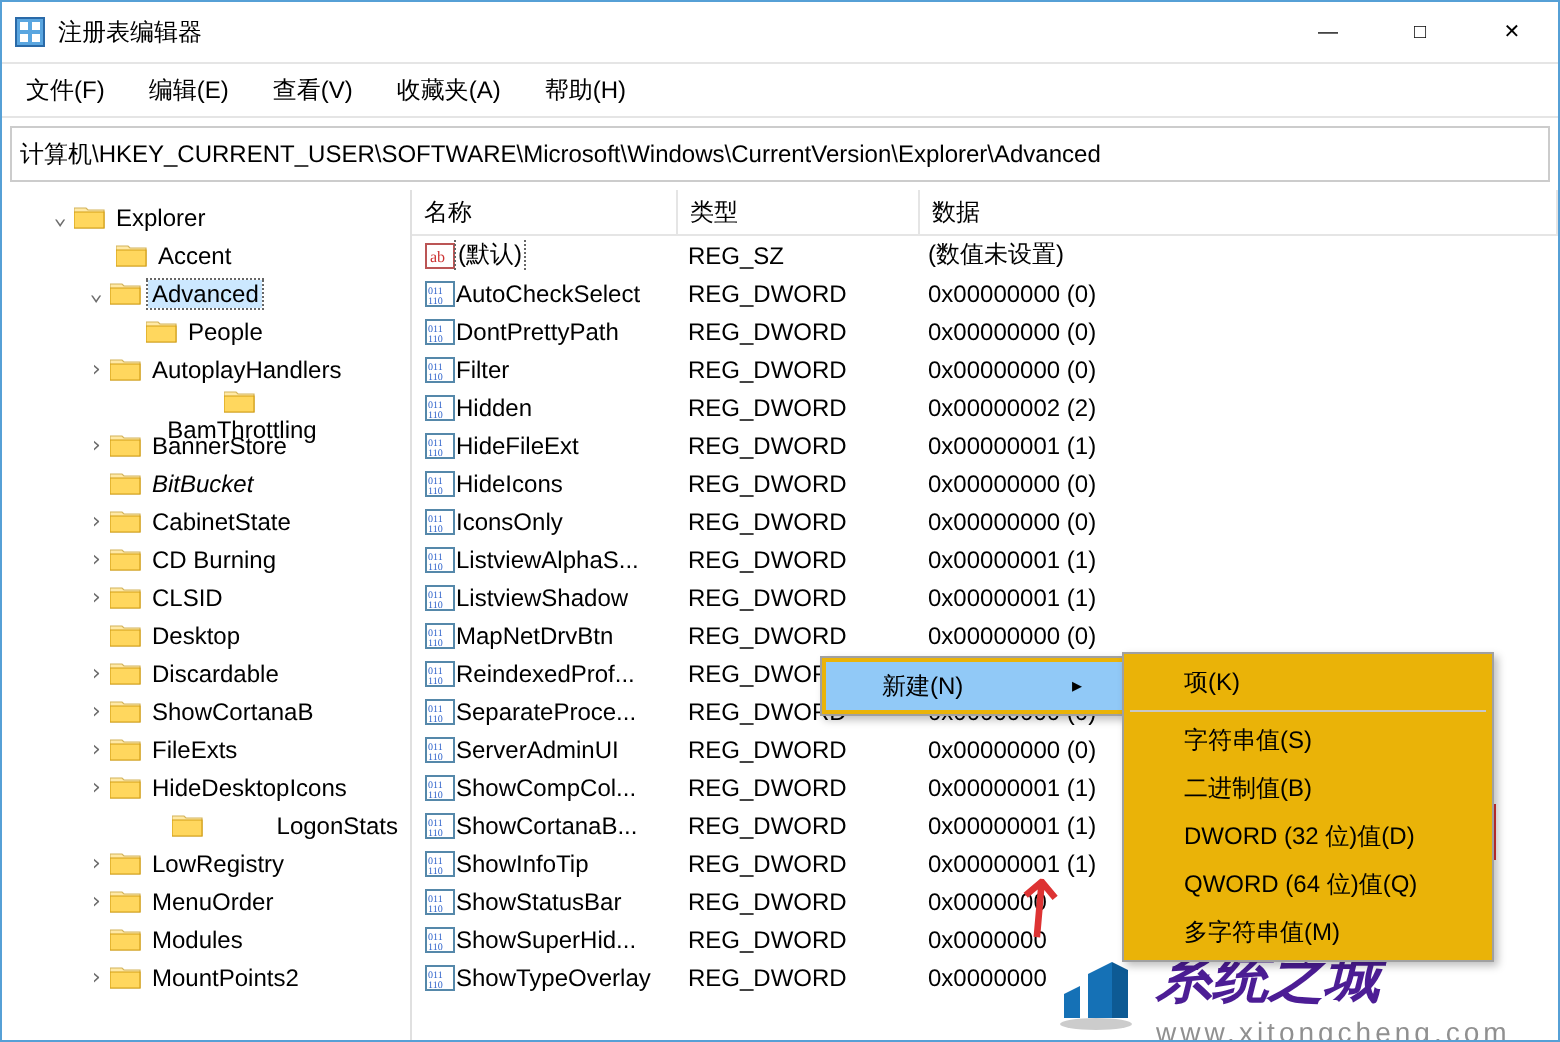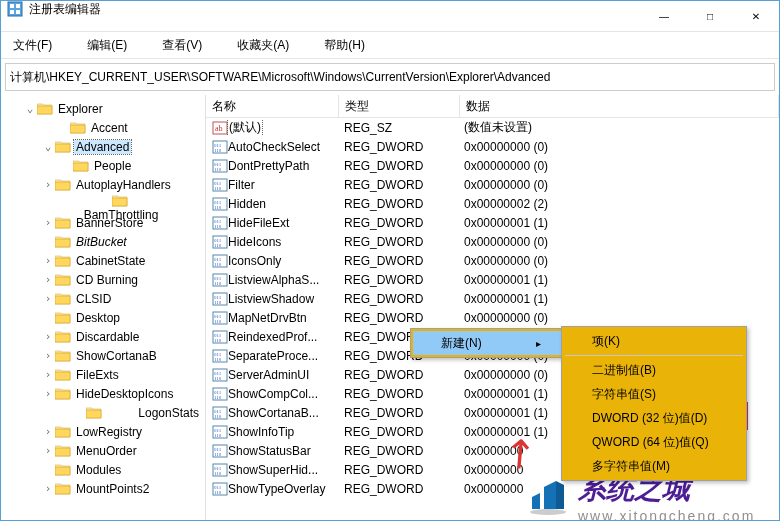--- a/index.html
+++ b/index.html
@@ -1,22 +1,22 @@
 <!DOCTYPE html>
 <html><head>
 <meta charset="utf-8">
 <style>
 html,body{margin:0;padding:0;font-family:"Microsoft YaHei","Segoe UI",Tahoma,sans-serif;font-size:12px;background:#fff;color:#000;overflow:hidden}
 .window{width:780px;height:521px;border:1px solid #56a0d6;box-sizing:border-box;position:relative;display:flex;flex-direction:column;background:#fff}
-.titlebar{height:30px;background:#fff;display:flex;align-items:flex-start;padding-left:6px;border-bottom:1px solid #e5e5e5}
+.titlebar{height:30px;background:#fff;display:flex;align-items:center;padding-left:6px;border-bottom:1px solid #e5e5e5}
 .titlebar .icon{width:16px;height:16px;margin-right:6px;display:inline-flex;align-items:center;justify-content:center}
 .title-text{flex:1;font-size:12px}
 .win-controls{display:flex;height:100%}
 .win-controls div{width:46px;display:flex;align-items:center;justify-content:center;font-family:"Segoe MDL2 Assets","Segoe UI Symbol",sans-serif;font-size:10px}
-.menubar{height:22px;display:flex;align-items:center;padding:2px 4px;gap:19px;border-bottom:1px solid #e5e5e5}
+.menubar{height:22px;display:flex;align-items:center;padding:2px 4px;gap:6px;border-bottom:1px solid #e5e5e5}
 .menu-item{padding:2px 8px}
 .addressbar{height:22px;border:1px solid #ccc;margin:4px;padding:2px 4px;display:flex;align-items:center;font-size:12px}
 .body-row{flex:1;display:flex;min-height:0}
 .tree-pane{width:204px;border-right:1px solid #e0e0e0;overflow-y:scroll;padding:4px 0}
 .tree-pane::-webkit-scrollbar{width:16px}
 .tree-pane::-webkit-scrollbar-track{background:#f0f0f0}
 .tree-pane::-webkit-scrollbar-thumb{background:#c2c2c2}
 .tree-row{display:flex;align-items:center;height:19px;white-space:nowrap;padding-right:4px}
 .tree-row.selected .label{background:#cce8ff;outline:1px dotted #666;padding:0 2px}
 .expander{width:14px;text-align:center;color:#6d6d6d;font-size:11px;user-select:none;font-family:Consolas,monospace}
@@ -93,21 +93,21 @@
         <div class="tree-row" style="padding-left: 22px;">
           <span class="expander">⌄</span>
           <span class="folder-icon">
             <svg width="16" height="14" viewBox="0 0 16 14">
               <path d="M0 2 L6 2 L7 3 L15 3 L15 12 L0 12 Z" fill="#ffe9a6" stroke="#d4b35a" stroke-width="0.6"></path>
               <path d="M0 4 L15 4 L15 12 L0 12 Z" fill="#ffd75e" stroke="#d4a017" stroke-width="0.6"></path>
             </svg>
           </span>
           <span class="label">Explorer</span>
         </div>
-        <div class="tree-row" style="padding-left: 55px;">
+        <div class="tree-row" style="padding-left: 43px;">
           <span class="expander"></span>
           <span class="folder-icon">
             <svg width="16" height="14" viewBox="0 0 16 14">
               <path d="M0 2 L6 2 L7 3 L15 3 L15 12 L0 12 Z" fill="#ffe9a6" stroke="#d4b35a" stroke-width="0.6"></path>
               <path d="M0 4 L15 4 L15 12 L0 12 Z" fill="#ffd75e" stroke="#d4a017" stroke-width="0.6"></path>
             </svg>
           </span>
           <span class="label">Accent</span>
         </div>
         <div class="tree-row selected" style="padding-left: 40px;">
@@ -552,22 +552,22 @@
 
       <div class="context-menu" style="left:204px;top:233px;width:148px">
         <div class="ctx-row highlight">
           <span>新建(N)</span>
           <span class="ctx-arrow">▸</span>
         </div>
 
         <div class="context-menu submenu" style="width:180px" id="submenu">
             <div class="ctx-row">项(K)</div>
             <div style="height: 1px; background: rgb(200, 200, 200); margin: 2px 1px;"></div>
+            <div class="ctx-row">字符串值(S)</div>
             <div class="ctx-row">二进制值(B)</div>
-            <div class="ctx-row">字符串值(S)</div>
             <div class="ctx-row">DWORD (32 位)值(D)</div>
             <div class="ctx-row">QWORD (64 位)值(Q)</div>
             <div class="ctx-row">多字符串值(M)</div>
           </div>
       </div>
 
       <div class="red-box" style="left:356px;top:307px;width:182px;height:24px"></div>
 
       <div class="arrow-annot" style="left:296px;top:335px">↗</div>
 

